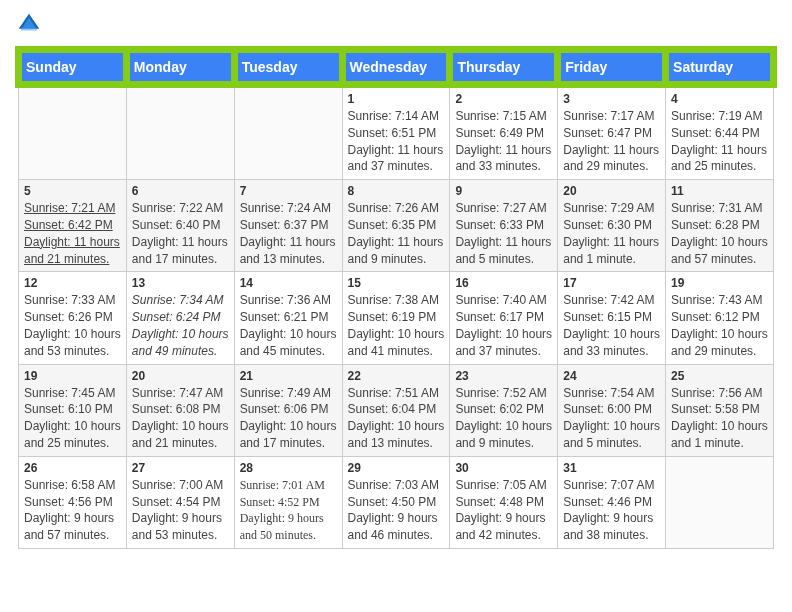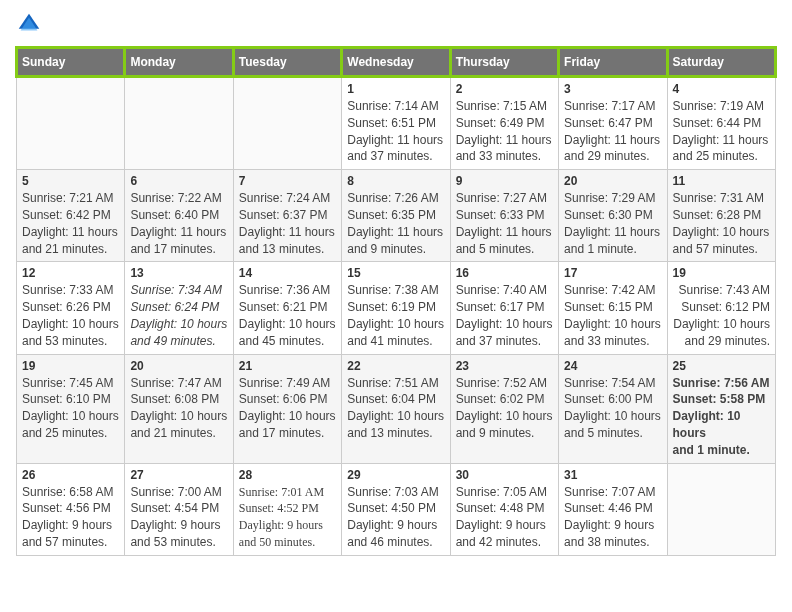--- a/index.html
+++ b/index.html
@@ -51,27 +51,27 @@
     .location {
       font-size: 15px;
       color: #555;
     }
     .calendar {
       width: 100%;
       border-collapse: collapse;
       border: 1px solid #ccc;
     }
     .calendar th {
-      background: #737373;
+      background: #3b82f6;
       color: #fff;
-      font-size: 12px;
+      font-size: 14px;
       font-weight: bold;
       padding: 6px 4px;
       text-align: left;
-      border: 3px solid #84cc16;
+      border: 7px solid #84cc16;
     }
     .calendar td {
       border: 1px solid #ccc;
       vertical-align: top;
       padding: 4px 5px;
       font-size: 10.5px;
       color: #333;
       width: calc(100% / 7);
       min-height: 80px;
       background: #fff;
@@ -159,21 +159,21 @@
           <span class="day-num">4</span>
           <div class="day-info" style="white-space: pre-line;">Sunrise: 7:19 AM
 Sunset: 6:44 PM
 Daylight: 11 hours
 and 25 minutes.</div>
         </td>
       </tr>
       <tr>
         <td>
           <span class="day-num">5</span>
-          <div class="day-info" style="white-space: pre-line;">Sunrise: 7:21 AM
+          <div class="day-info" style="white-space: pre-line; text-decoration: underline;">Sunrise: 7:21 AM
 Sunset: 6:42 PM
 Daylight: 11 hours
 and 21 minutes.</div>
         </td>
         <td>
           <span class="day-num">6</span>
           <div class="day-info" style="white-space: pre-line;">Sunrise: 7:22 AM
 Sunset: 6:40 PM
 Daylight: 11 hours
 and 17 minutes.</div>
@@ -252,21 +252,21 @@
         </td>
         <td>
           <span class="day-num">17</span>
           <div class="day-info" style="white-space: pre-line;">Sunrise: 7:42 AM
 Sunset: 6:15 PM
 Daylight: 10 hours
 and 33 minutes.</div>
         </td>
         <td>
           <span class="day-num">19</span>
-          <div class="day-info" style="white-space: pre-line; text-align: right;">Sunrise: 7:43 AM
+          <div class="day-info" style="white-space: pre-line;">Sunrise: 7:43 AM
 Sunset: 6:12 PM
 Daylight: 10 hours
 and 29 minutes.</div>
         </td>
       </tr>
       <tr>
         <td>
           <span class="day-num">19</span>
           <div class="day-info" style="white-space: pre-line;">Sunrise: 7:45 AM
 Sunset: 6:10 PM
@@ -303,21 +303,21 @@
         </td>
         <td>
           <span class="day-num">24</span>
           <div class="day-info" style="white-space: pre-line;">Sunrise: 7:54 AM
 Sunset: 6:00 PM
 Daylight: 10 hours
 and 5 minutes.</div>
         </td>
         <td>
           <span class="day-num">25</span>
-          <div class="day-info" style="white-space: pre-line; font-weight: bold;">Sunrise: 7:56 AM
+          <div class="day-info" style="white-space: pre-line;">Sunrise: 7:56 AM
 Sunset: 5:58 PM
 Daylight: 10 hours
 and 1 minute.</div>
         </td>
       </tr>
       <tr>
         <td>
           <span class="day-num">26</span>
           <div class="day-info" style="white-space: pre-line;">Sunrise: 6:58 AM
 Sunset: 4:56 PM

